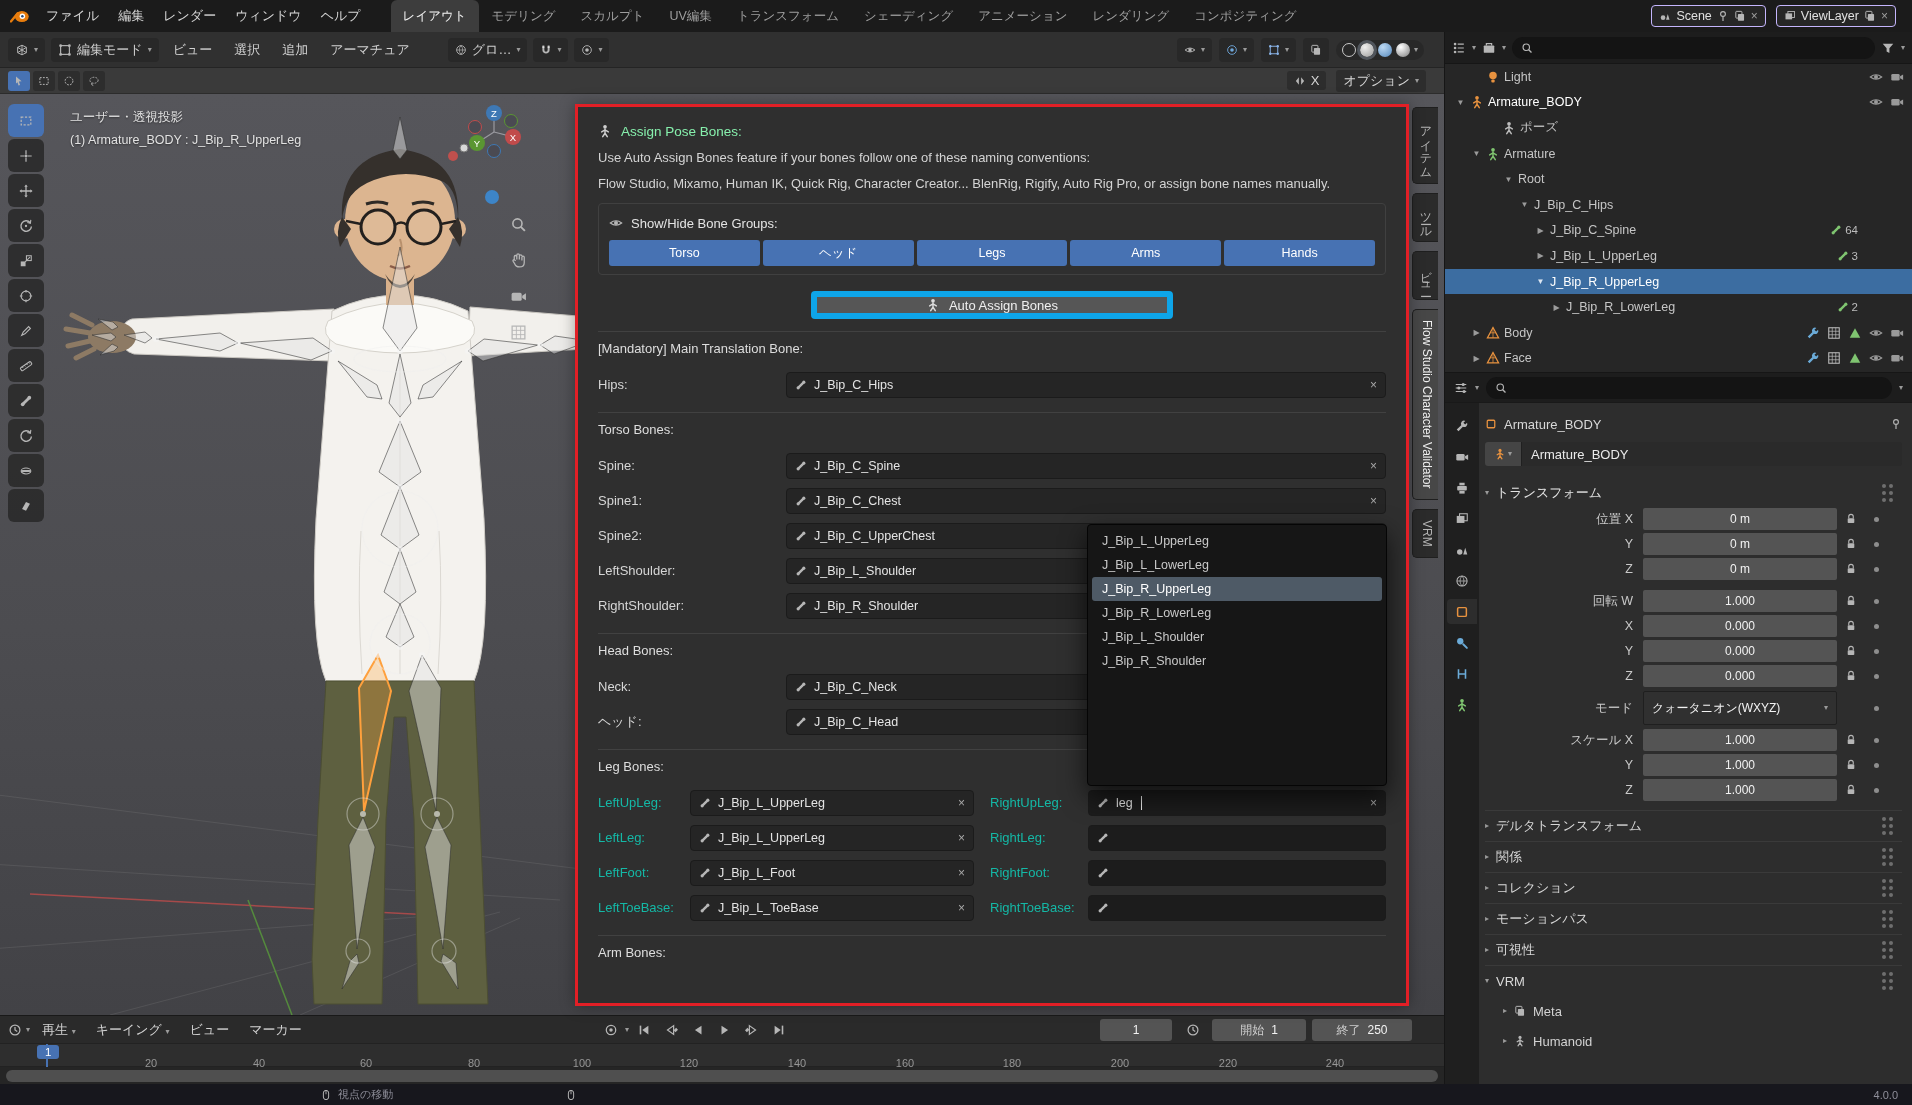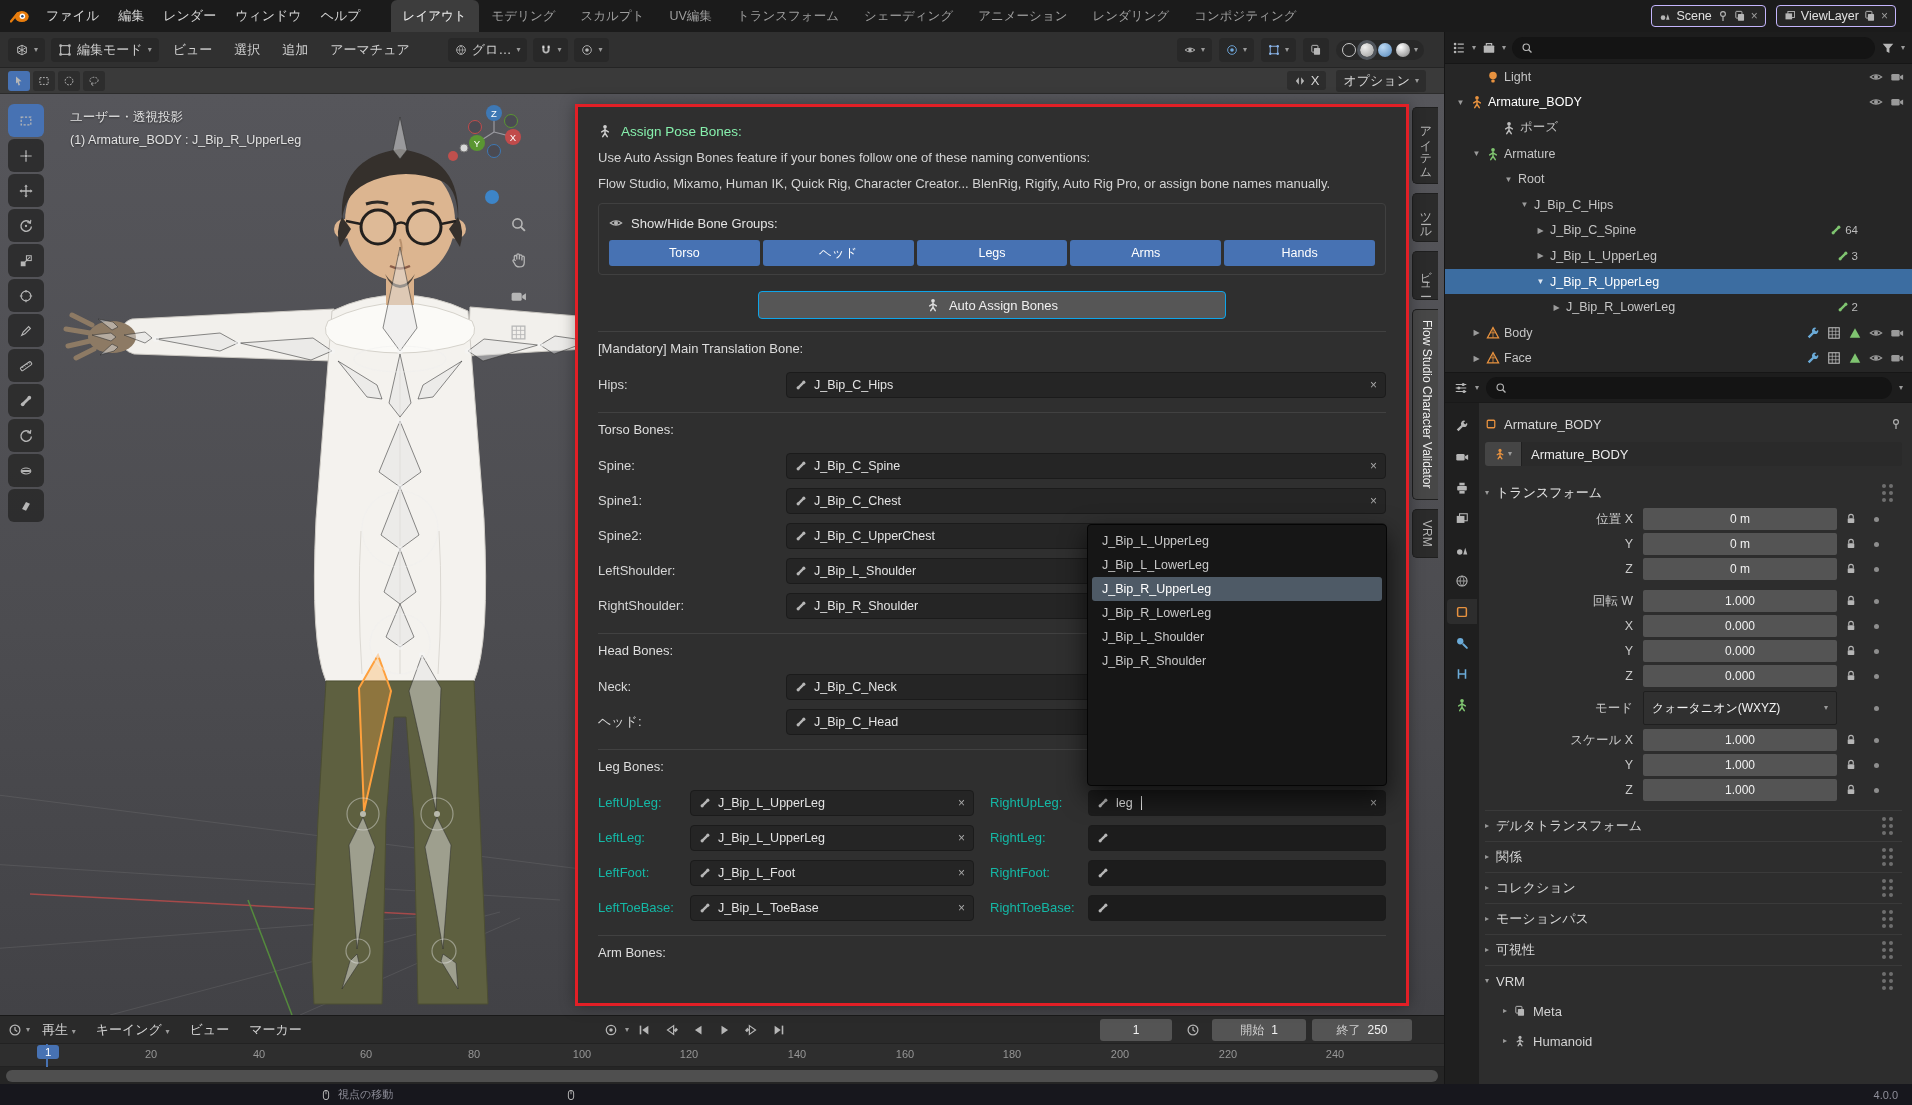--- a/index.html
+++ b/index.html
@@ -46,21 +46,21 @@
 #character{position:absolute;left:60px;top:5px;z-index:2}
 .selbone{fill:rgba(255,165,60,.30);stroke:#ffa03c;stroke-width:2}
 
 #panel{position:absolute;left:575px;top:104px;width:834px;height:902px;background:#2f2f2f;border:3px solid #e21f26;z-index:20;padding:10px 20px;display:flex;flex-direction:column;overflow:hidden;box-shadow:0 0 14px rgba(0,0,0,.35)}
 .p-title{display:flex;gap:9px;align-items:center;color:#86efac;height:28px;font-size:13.5px}
 .p-desc{color:#d4d4d4;height:26px;line-height:26px}
 .groupbox{border:1px solid #404040;border-radius:4px;padding:6px 10px;margin-top:6px}
 .gb-head{display:flex;gap:8px;align-items:center;height:26px;color:#e4e4e4}
 .gb-btns{display:flex;gap:3px;margin:4px 0 2px}
 .gbtn{flex:1;height:26px;background:#4772b3;border-radius:3px;color:#fff;display:flex;align-items:center;justify-content:center;font-size:12.5px}
-.autobtn{width:468px;height:28px;background:#565656;border:1px solid #0ea5e9;border-radius:4px;color:#efefef;display:flex;align-items:center;justify-content:center;gap:9px;margin:16px auto 2px}
+.autobtn{width:362px;height:28px;background:#565656;border:6px solid #0ea5e9;border-radius:4px;color:#efefef;display:flex;align-items:center;justify-content:center;gap:9px;margin:16px auto 2px}
 .sect{border-top:1px solid #414141;margin-top:10px;padding-top:9px;color:#dedede;height:36px}
 .brow{display:flex;align-items:center;height:35px}
 .blabel{width:188px;color:#d6d6d6}
 .bfield{flex:1;height:26px;background:#252525;border:1px solid #1b1b1b;border-radius:4px;display:flex;align-items:center;gap:7px;padding:0 8px;color:#e4e4e4;font-size:12.5px}
 .bx{margin-left:auto;color:#a8a8a8;font-size:12px}
 .leg-grid{display:grid;grid-template-columns:92px 284px 16px 98px 1fr;align-items:center;height:35px}
 .llabel{color:#14b8a6}
 .sfield{position:relative}
 .caret{width:1px;height:14px;background:#ececec;margin-left:1px}
 #popup{position:absolute;left:-2px;right:-2px;bottom:29px;height:262px;background:#161616;border:1px solid #050505;border-radius:4px;box-shadow:0 10px 26px rgba(0,0,0,.65);padding:4px;z-index:50}
@@ -105,21 +105,21 @@
 .vrm-child{display:flex;align-items:center;gap:7px;height:30px;padding-left:18px;color:#d2d2d2}
 .grip{width:4px;height:4px;border-radius:50%;background:#6e6e6e;box-shadow:0 7px 0 #6e6e6e,0 14px 0 #6e6e6e,7px 0 0 #6e6e6e,7px 7px 0 #6e6e6e,7px 14px 0 #6e6e6e;margin-left:auto;margin-right:16px;transform:translateY(-7px)}
 
 #timeline{position:absolute;left:0;top:1015px;width:1444px;height:69px;background:#2a2a2a;border-top:1px solid #191919;z-index:10}
 #tl-head{height:28px;display:flex;align-items:center;gap:4px;padding:0 8px;position:relative;border-bottom:1px solid #222}
 #transport{position:absolute;left:598px;top:2px;display:flex;gap:2px;align-items:center}
 .tp{width:25px;height:24px;display:flex;align-items:center;justify-content:center;color:#d2d2d2;border-radius:3px}
 .tlf{position:absolute;height:22px;background:#545454;border-radius:3px;color:#f2f2f2;display:flex;align-items:center;justify-content:center;gap:7px;font-size:12px;top:3px}
 .tlf .lab{color:#cfcfcf}
 #ruler{position:relative;height:23px;background:#2e2e2e;border-bottom:1px solid #222}
-.tick{position:absolute;top:4px;transform:translateX(-50%);color:#969696;font-size:11px}
+.tick{position:absolute;top:13px;transform:translateX(-50%);color:#969696;font-size:11px}
 #playhead{position:absolute;left:37px;top:1px;background:#4772b3;color:#fff;border-radius:3px;padding:1px 8px;font-size:11.5px;z-index:3}
 #phline{position:absolute;left:46px;top:0;width:2px;height:23px;background:#4772b3}
 #tscroll{height:18px;position:relative;background:#252525}
 #tthumb{position:absolute;left:6px;right:6px;top:3px;height:12px;background:#4f4f4f;border-radius:6px}
 
 #statusbar{position:absolute;left:0;top:1084px;width:1912px;height:21px;background:#17171d;color:#8f8f9a;font-size:11px;z-index:40}
 .sb{position:absolute;top:0;height:21px;display:flex;align-items:center;gap:6px}
 </style>
 </head>
 <body>

